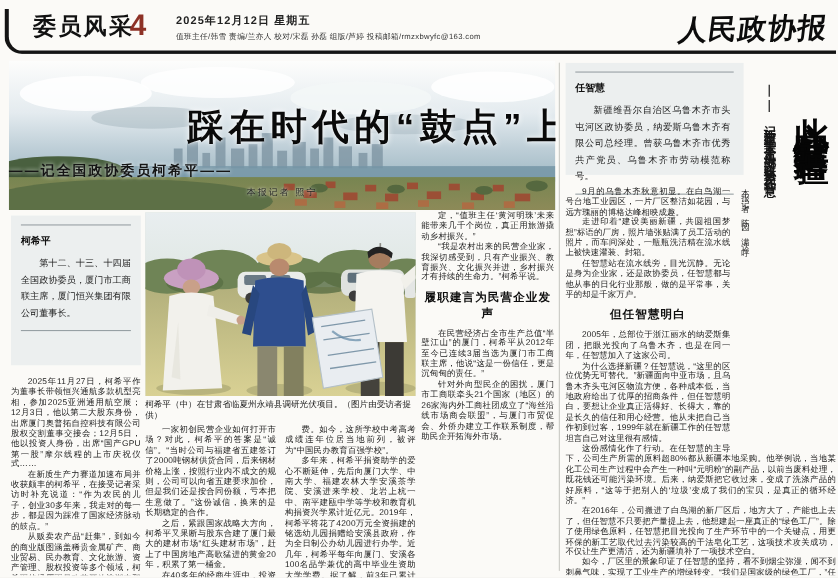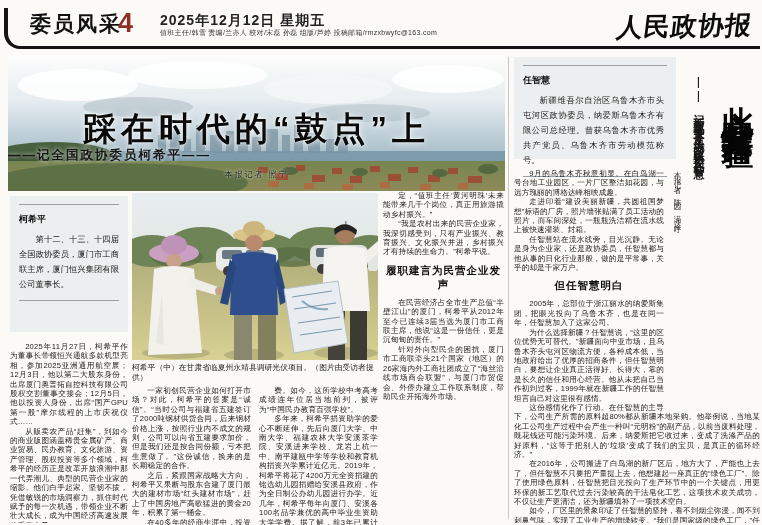--- a/index.html
+++ b/index.html
@@ -4,30 +4,30 @@
 <style>
   html,body{margin:0;padding:0;}
   body{width:762px;height:525px;background:#e7e6e2;font-family:"Liberation Sans","DejaVu Sans",sans-serif;}
   #page{position:absolute;left:0;top:0;width:762px;height:525px;background:#fbfaf7;overflow:hidden;}
 
   
   .header-frame{position:absolute;left:4px;top:8px;width:752px;height:38px;
     border-left:4px solid #141414;border-bottom:3px solid #141414;border-bottom-left-radius:16px;}
   .section-label{position:absolute;left:30px;top:10px;font-size:21px;font-weight:900;color:#111;letter-spacing:2px;}
   .page-number{position:absolute;left:118px;top:8px;font-size:27px;font-weight:900;color:#8d3126;}
-  .date-line{position:absolute;left:160px;top:12px;font-size:14px;font-weight:bold;color:#222;letter-spacing:1px;}
+  .date-line{position:absolute;left:160px;top:12px;font-size:10px;font-weight:bold;color:#222;letter-spacing:1px;}
   .staff-line{position:absolute;left:160px;top:28px;font-size:7px;color:#333;letter-spacing:.3px;}
   .masthead{position:absolute;right:10px;top:9px;font-size:26px;font-weight:900;color:#0c0c0c;
     font-family:"DejaVu Serif","Liberation Serif",serif;transform:skewX(-8deg) rotate(-1deg);letter-spacing:1px;}
 
   
   #banner{position:absolute;left:8px;top:55px;width:497px;height:136px;overflow:hidden;}
   #banner svg{position:absolute;left:0;top:0;}
-  .headline{position:absolute;left:0;top:38px;width:100%;text-align:center;font-size:33px;font-weight:900;color:#0a0a0a;
-    letter-spacing:5px;text-shadow:0 0 6px rgba(255,255,255,.95),0 0 2px rgba(255,255,255,.9);white-space:nowrap;margin-top:14px;}
+  .headline{position:absolute;left:12px;top:38px;width:100%;text-align:right;font-size:33px;font-weight:900;color:#0a0a0a;
+    letter-spacing:5px;text-shadow:0 0 6px rgba(255,255,255,.95),0 0 2px rgba(255,255,255,.9);white-space:nowrap;}
   .headline-sub{position:absolute;left:0;top:92px;width:100%;font-size:12.5px;font-weight:bold;color:#151515;
     text-shadow:0 0 4px rgba(255,255,255,.95);letter-spacing:2px;}
   .headline-byline{position:absolute;left:0;top:114px;width:100%;text-align:center;font-size:8px;color:#222;
     text-shadow:0 0 3px rgba(255,255,255,.95);letter-spacing:2px;}
 
   
   .p{margin:0;text-indent:2em;font-size:7.6px;line-height:9.4px;text-align:justify;color:#1b1b1b;letter-spacing:.2px;}
   .col{position:absolute;overflow:hidden;}
   .subhead{font-size:10.5px;font-weight:900;text-align:center;color:#0e0e0e;margin:7px 0 6px;letter-spacing:1px;}
 
@@ -150,20 +150,21 @@
 
   <div id="bio1" class="bio">
     <div class="bio-rule"></div>
     <p class="bio-name">柯希平</p>
     <p class="bio-text">第十二、十三、十四届全国政协委员，厦门市工商联主席，厦门恒兴集团有限公司董事长。</p>
     <div class="bio-rule bottom"></div>
   </div>
 
   <div id="col1" class="col">
     <p class="p">2025年11月27日，柯希平作为董事长带领恒兴通航多款机型亮相，参加2025亚洲通用航空展；12月3日，他以第二大股东身份，出席厦门奥普拓自控科技有限公司股权交割董事交接会；12月5日，他以投资人身份，出席“国产GPU第一股”摩尔线程的上市庆祝仪式……</p>
+    <p class="p">在新质生产力赛道加速布局并收获颇丰的柯希平，在接受记者采访时补充说道：“作为农民的儿子，创业30多年来，我走对的每一步，都是因为踩准了国家经济脉动的鼓点。”</p>
     <p class="p">从贩卖农产品“赶集”，到如今的商业版图涵盖稀贵金属矿产、商业贸易、民办教育、文化旅游、资产管理、股权投资等多个领域，柯希平的经历正是改革开放浪潮中那一代弄潮儿、典型的民营企业家的缩影。他们白手起家、坚韧不拔，凭借敏锐的市场洞察力，抓住时代赋予的每一次机遇，带领企业不断壮大成长，成为中国经济高速发展的重要力量。</p>
   </div>
 
   <div id="photo">
     <svg width="246" height="167" viewBox="0 0 246 167">
       <defs>
         <linearGradient id="psky" x1="0" y1="0" x2="0" y2="1">
           <stop offset="0" stop-color="#e9eef0"></stop>
             <stop offset="1" stop-color="#dde6e0"></stop>
         </linearGradient>

